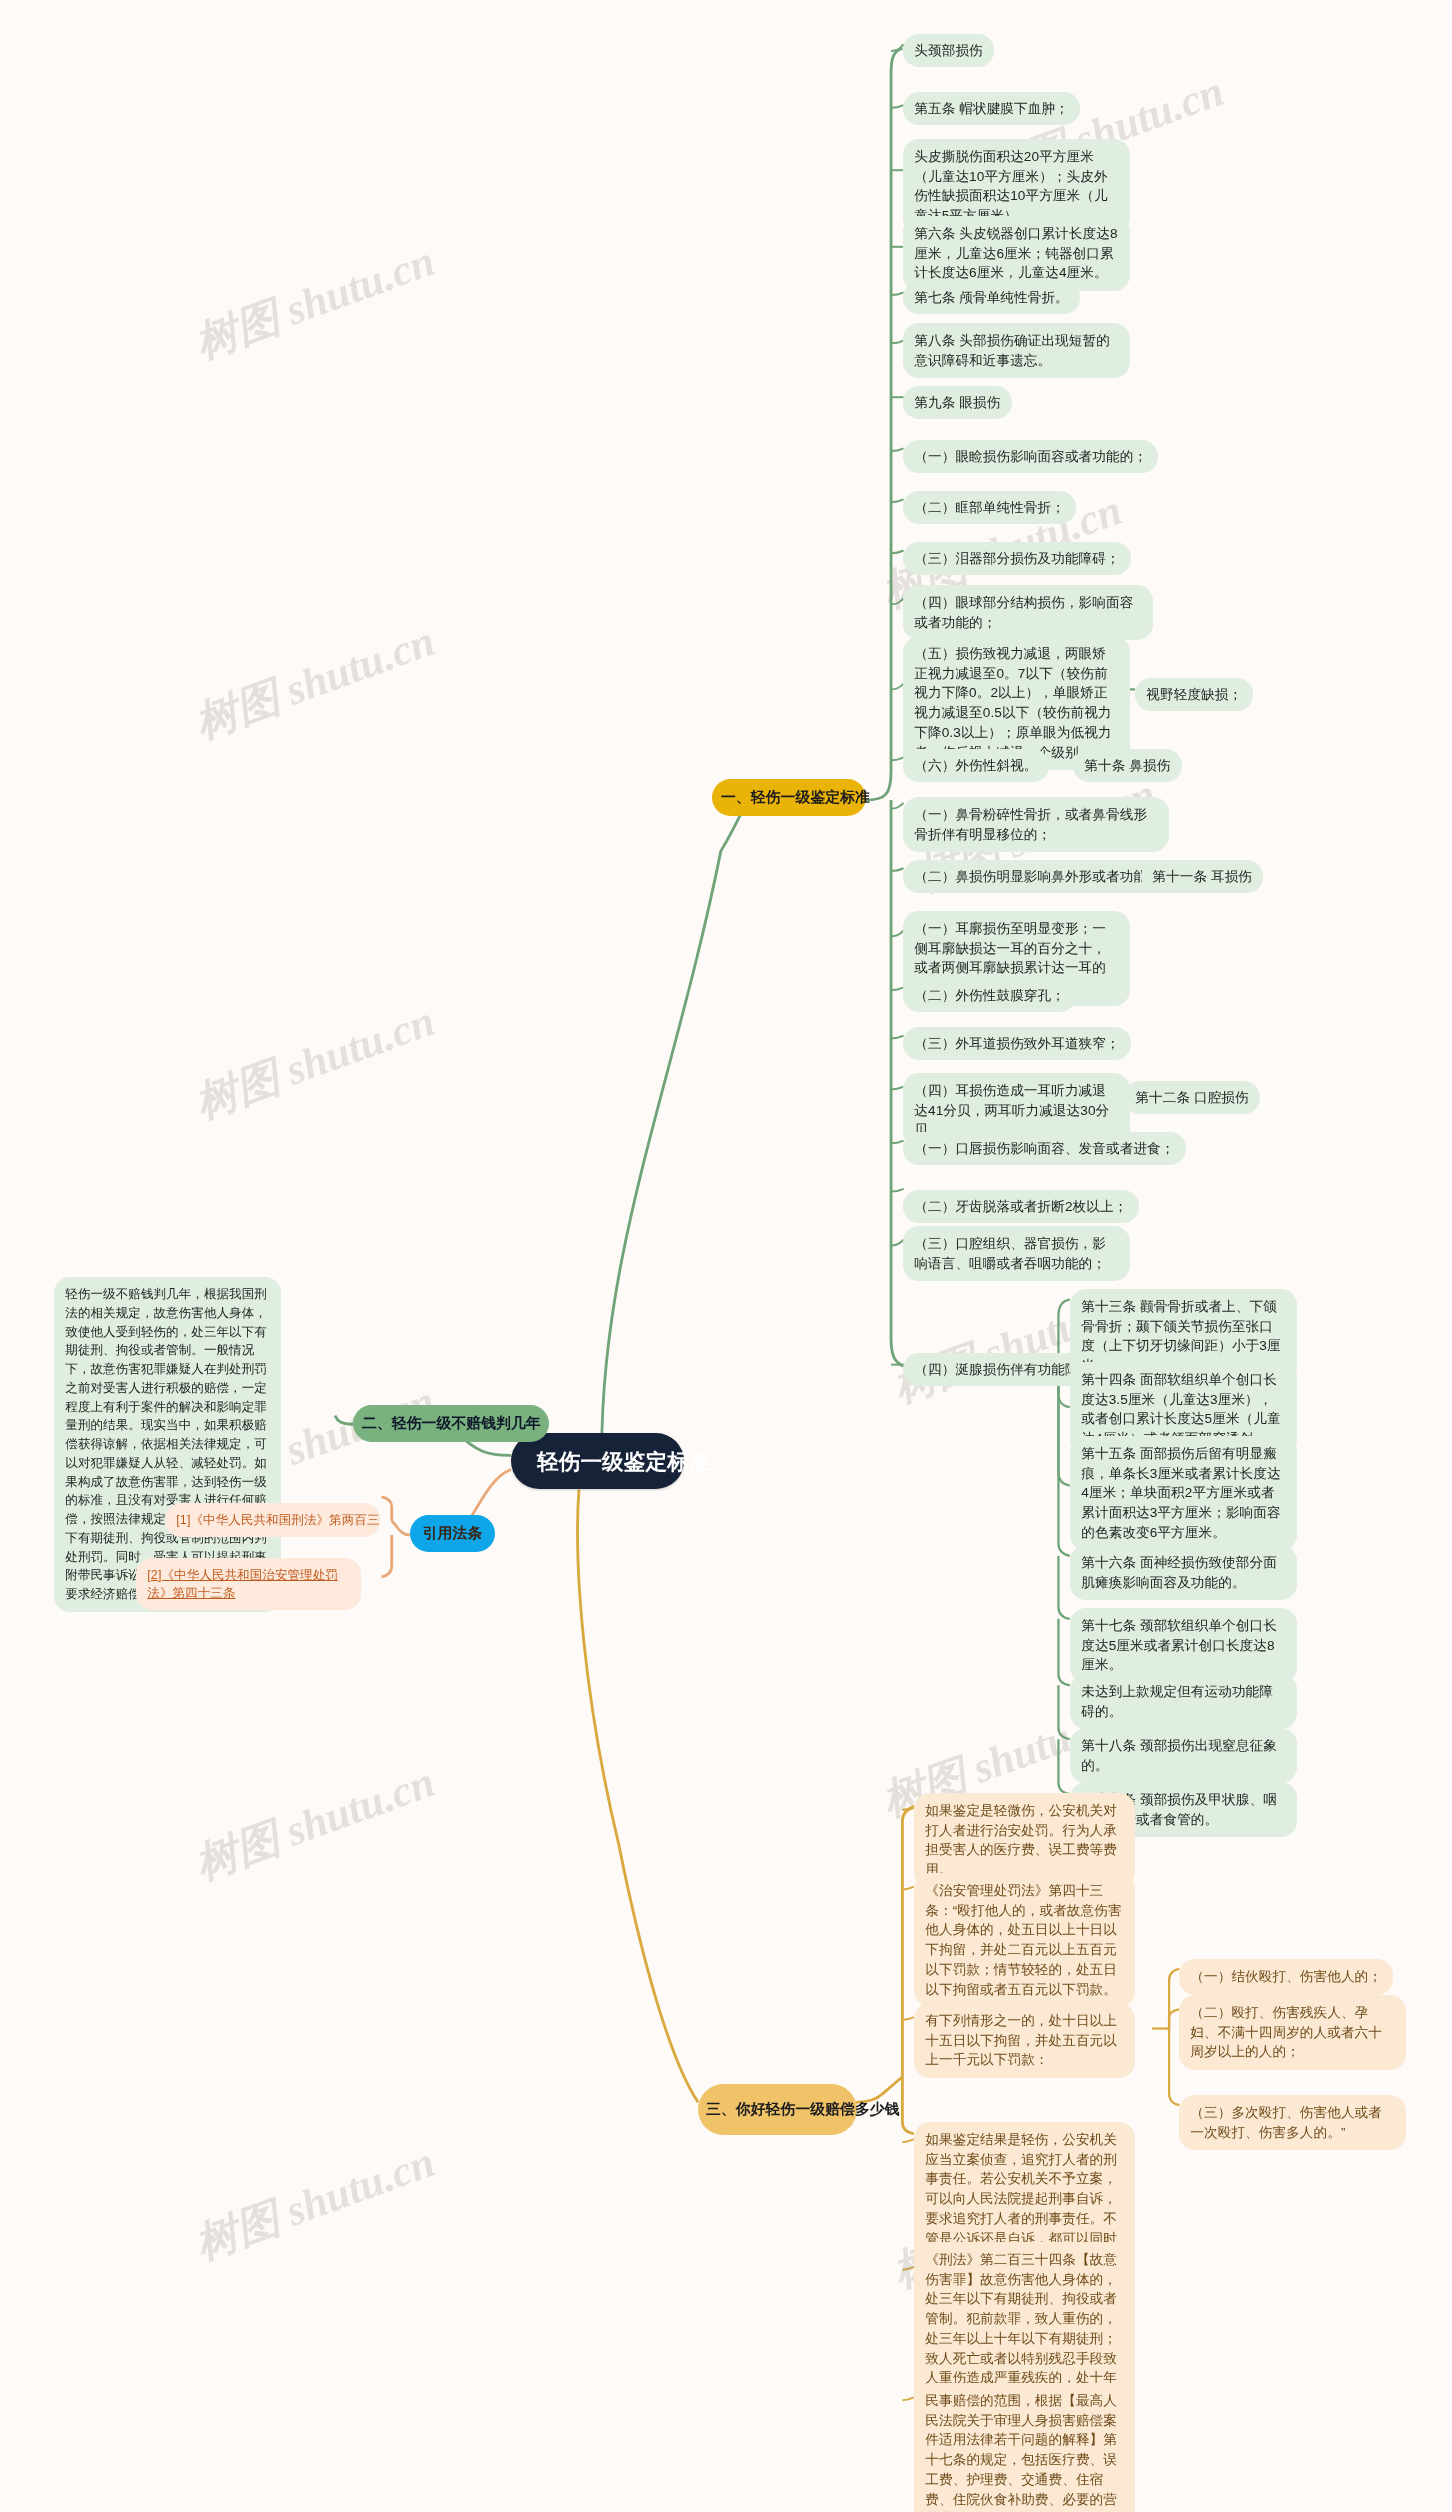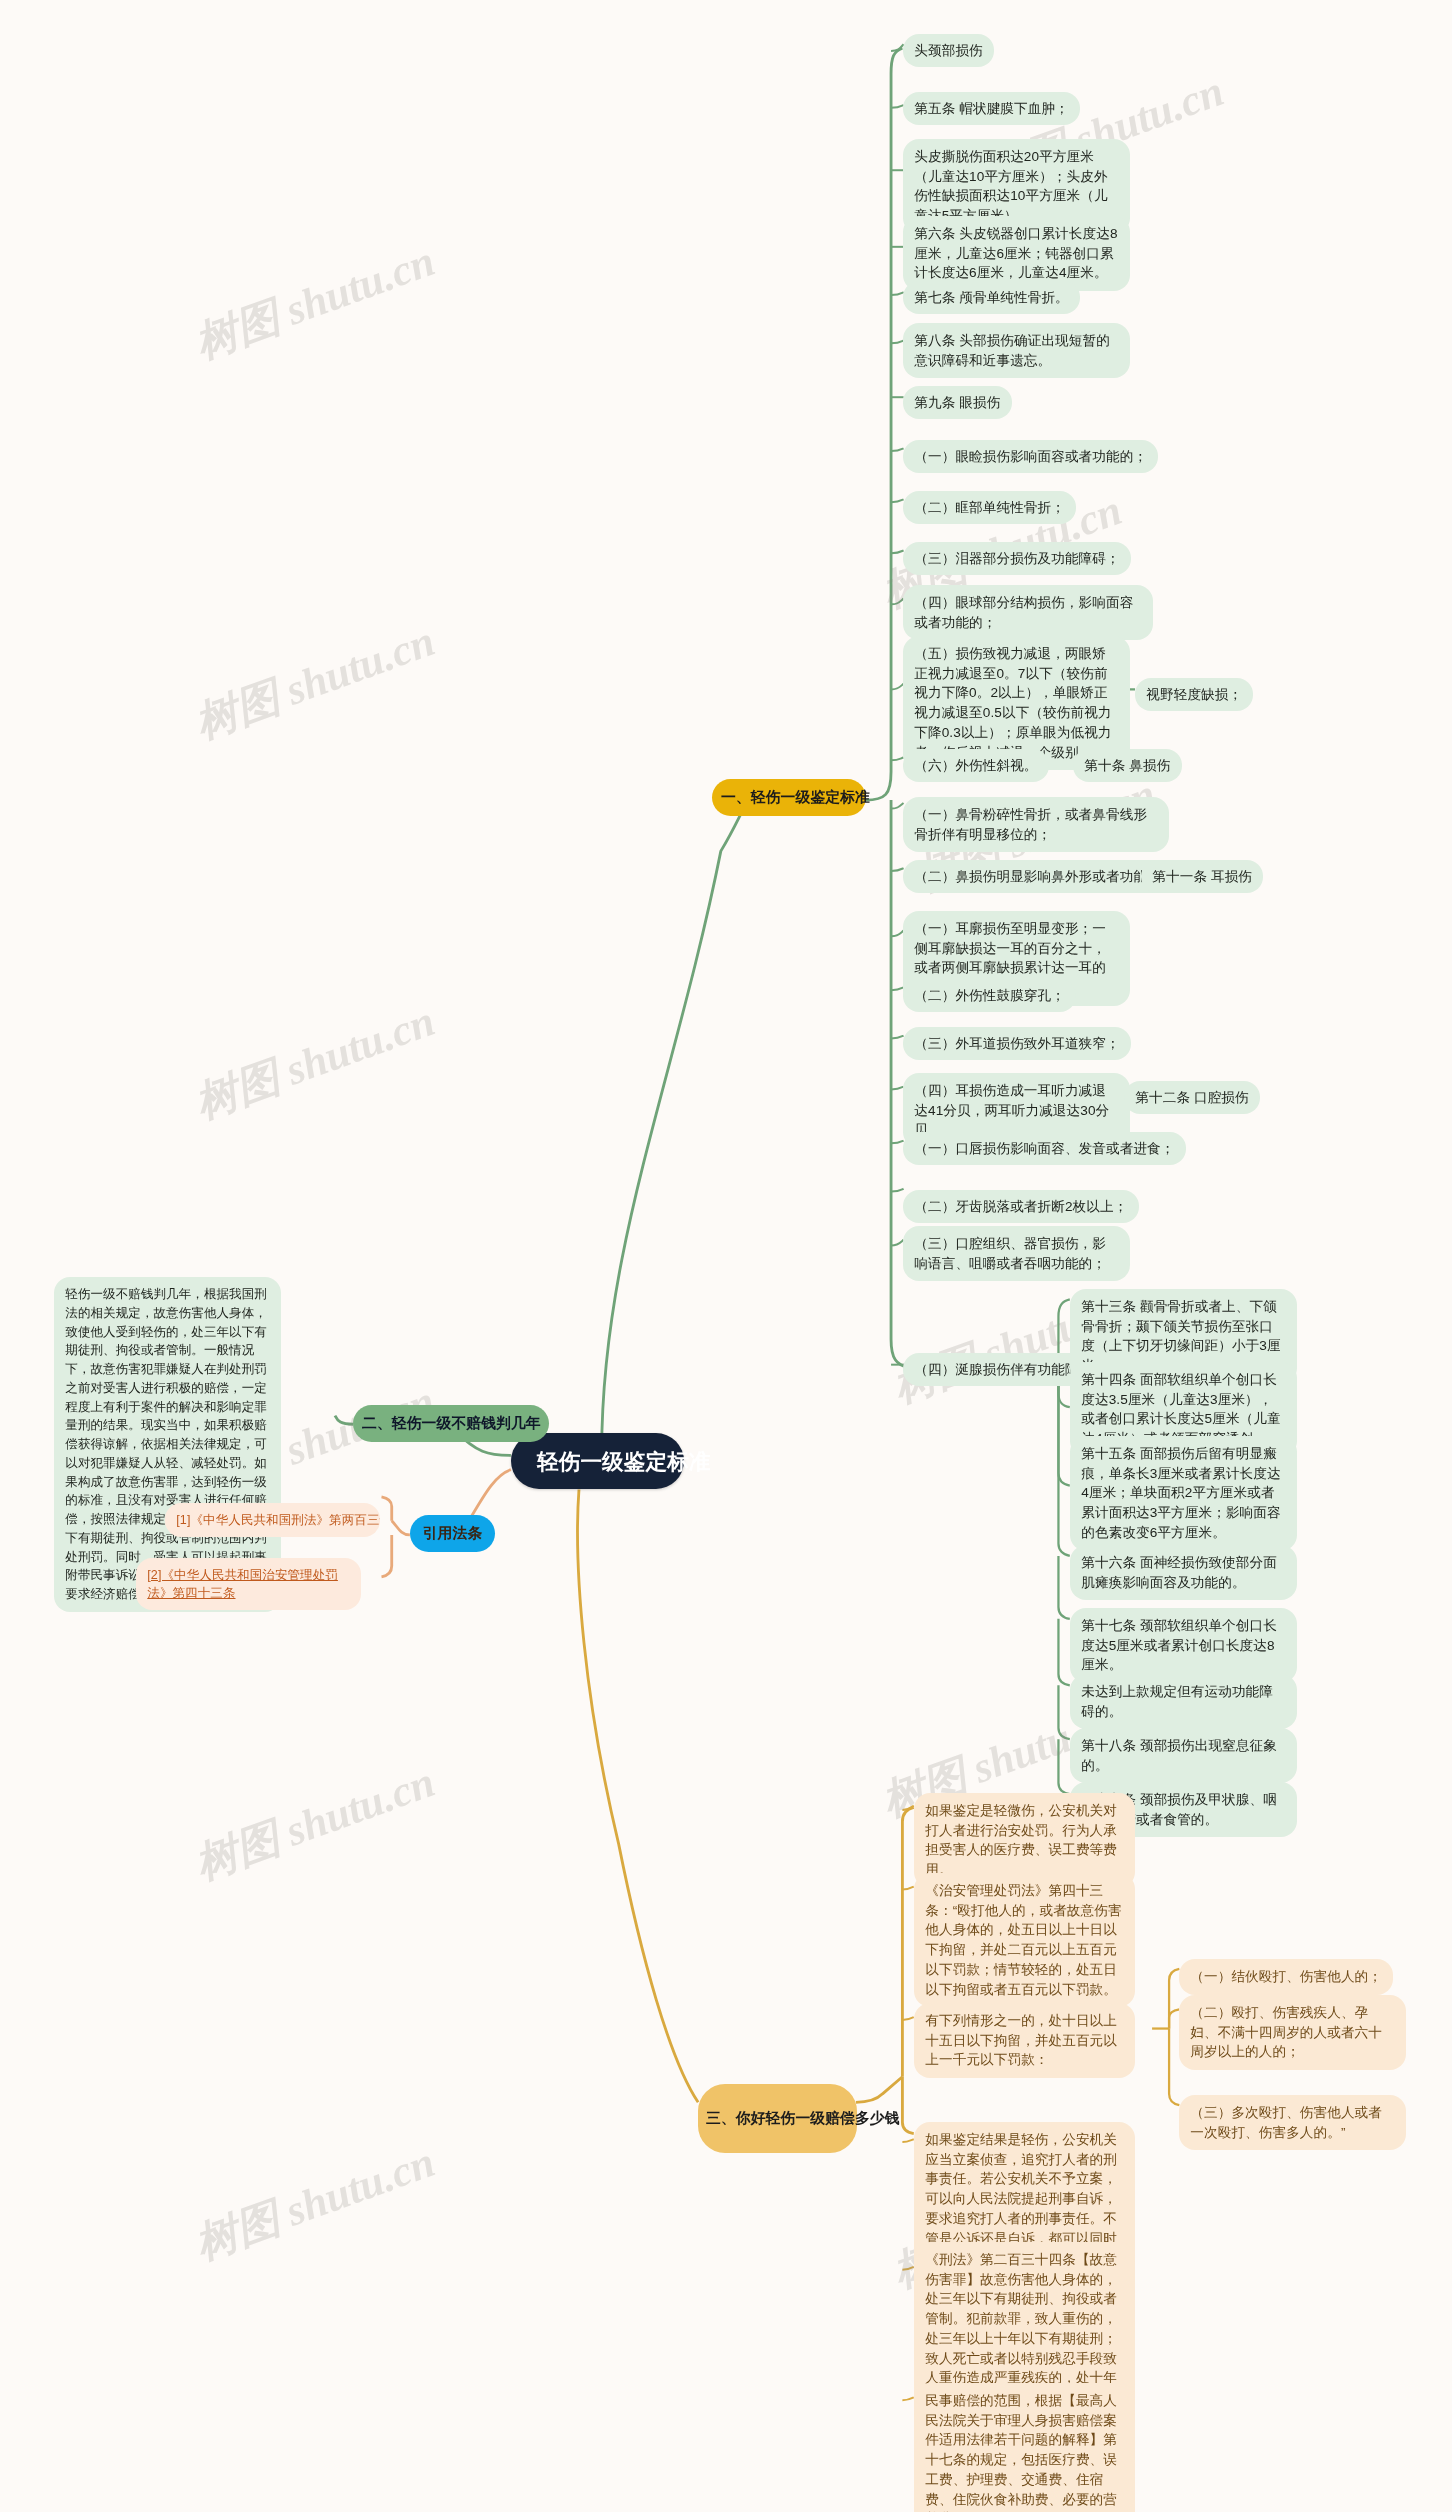--- a/index.html
+++ b/index.html
@@ -235,21 +235,21 @@
   <div class="node leaf-green" style="left:1070px; top:1728px; width:227px;">第十八条 颈部损伤出现窒息征象的。</div>
   <div class="node leaf-green" style="left:1070px; top:1782px; width:227px;">第十九条 颈部损伤及甲状腺、咽喉、气管或者食管的。</div>
 
   <div class="node branch-2" style="left:353px; top:1405px; width:196px; text-align:center; font-size:14.8px; padding:8px 9px;">二、轻伤一级不赔钱判几年</div>
   <div class="node leaf-green" style="left:54px; top:1277px; width:227px; font-size:12.5px; line-height:1.5;">轻伤一级不赔钱判几年，根据我国刑法的相关规定，故意伤害他人身体，致使他人受到轻伤的，处三年以下有期徒刑、拘役或者管制。一般情况下，故意伤害犯罪嫌疑人在判处刑罚之前对受害人进行积极的赔偿，一定程度上有利于案件的解决和影响定罪量刑的结果。现实当中，如果积极赔偿获得谅解，依据相关法律规定，可以对犯罪嫌疑人从轻、减轻处罚。如果构成了故意伤害罪，达到轻伤一级的标准，且没有对受害人进行任何赔偿，按照法律规定，仍然是在三年以下有期徒刑、拘役或管制的范围内判处刑罚。同时，受害人可以提起刑事附带民事诉讼或者另行提起民事诉讼要求经济赔偿。</div>
 
   <div class="node branch-cite" style="left:410px; top:1515px; width:85px; text-align:center; font-size:14.8px; padding:8px 9px;">引用法条</div>
   <div class="node leaf-cite" style="left:165px; top:1503px; width:215px; font-size:12.5px; white-space:nowrap; overflow:hidden;">[1]《中华人民共和国刑法》第两百三十四条</div>
   <div class="node leaf-cite" style="left:136px; top:1558px; width:225px; font-size:12.5px;text-decoration:underline;">[2]《中华人民共和国治安管理处罚法》第四十三条</div>
 
-  <div class="node branch-3" style="left:698px; top:2084px; width:159px; text-align:center; font-size:14.8px; padding:24px 8px;">三、你好轻伤一级赔偿多少钱</div>
+  <div class="node branch-3" style="left:698px; top:2084px; width:159px; text-align:center; font-size:14.8px; padding:15px 8px;">三、你好轻伤一级赔偿多少钱</div>
 
   <div class="node leaf-orange" style="left:914px; top:1793px; width:221px;">如果鉴定是轻微伤，公安机关对打人者进行治安处罚。行为人承担受害人的医疗费、误工费等费用。</div>
   <div class="node leaf-orange" style="left:914px; top:1873px; width:221px;">《治安管理处罚法》第四十三条：“殴打他人的，或者故意伤害他人身体的，处五日以上十日以下拘留，并处二百元以上五百元以下罚款；情节较轻的，处五日以下拘留或者五百元以下罚款。</div>
   <div class="node leaf-orange" style="left:914px; top:2003px; width:221px;">有下列情形之一的，处十日以上十五日以下拘留，并处五百元以上一千元以下罚款：</div>
   <div class="node leaf-orange" style="left:914px; top:2122px; width:221px;">如果鉴定结果是轻伤，公安机关应当立案侦查，追究打人者的刑事责任。若公安机关不予立案，可以向人民法院提起刑事自诉，要求追究打人者的刑事责任。不管是公诉还是自诉，都可以同时提起附带民事诉讼，要求对方赔偿医疗等费用。</div>
   <div class="node leaf-orange" style="left:914px; top:2242px; width:221px;">《刑法》第二百三十四条【故意伤害罪】故意伤害他人身体的，处三年以下有期徒刑、拘役或者管制。犯前款罪，致人重伤的，处三年以上十年以下有期徒刑；致人死亡或者以特别残忍手段致人重伤造成严重残疾的，处十年以上有期徒刑、无期徒刑或者死刑。本法另有规定的，依照规定。</div>
   <div class="node leaf-orange" style="left:914px; top:2383px; width:221px;">民事赔偿的范围，根据【最高人民法院关于审理人身损害赔偿案件适用法律若干问题的解释】第十七条的规定，包括医疗费、误工费、护理费、交通费、住宿费、住院伙食补助费、必要的营养费等</div>
 
   <div class="node leaf-orange" style="left:1179px; top:1959px; width:auto; white-space:nowrap;">（一）结伙殴打、伤害他人的；</div>
   <div class="node leaf-orange" style="left:1179px; top:1995px; width:227px;">（二）殴打、伤害残疾人、孕妇、不满十四周岁的人或者六十周岁以上的人的；</div>

